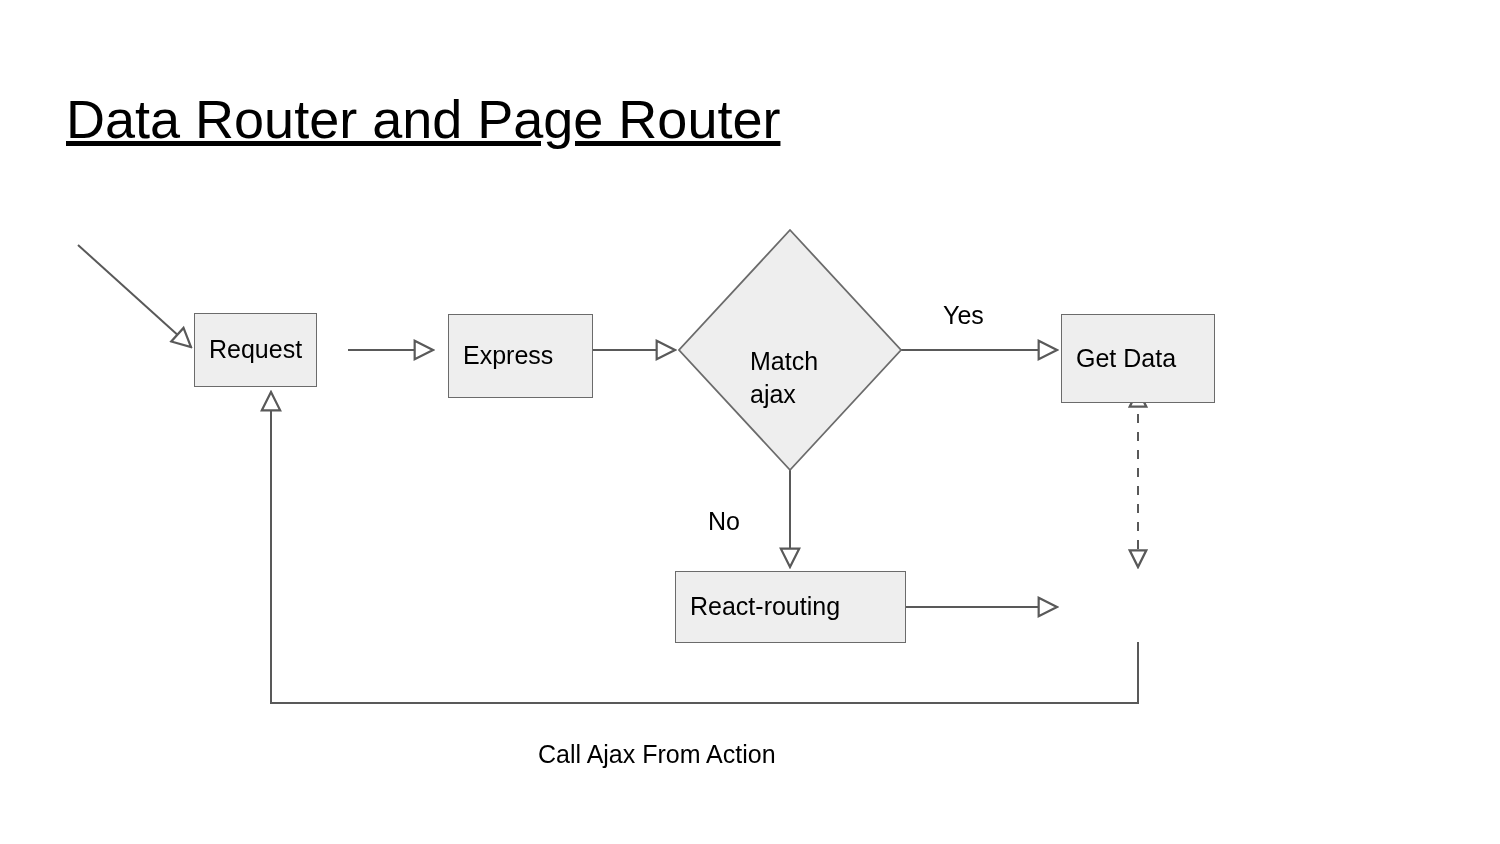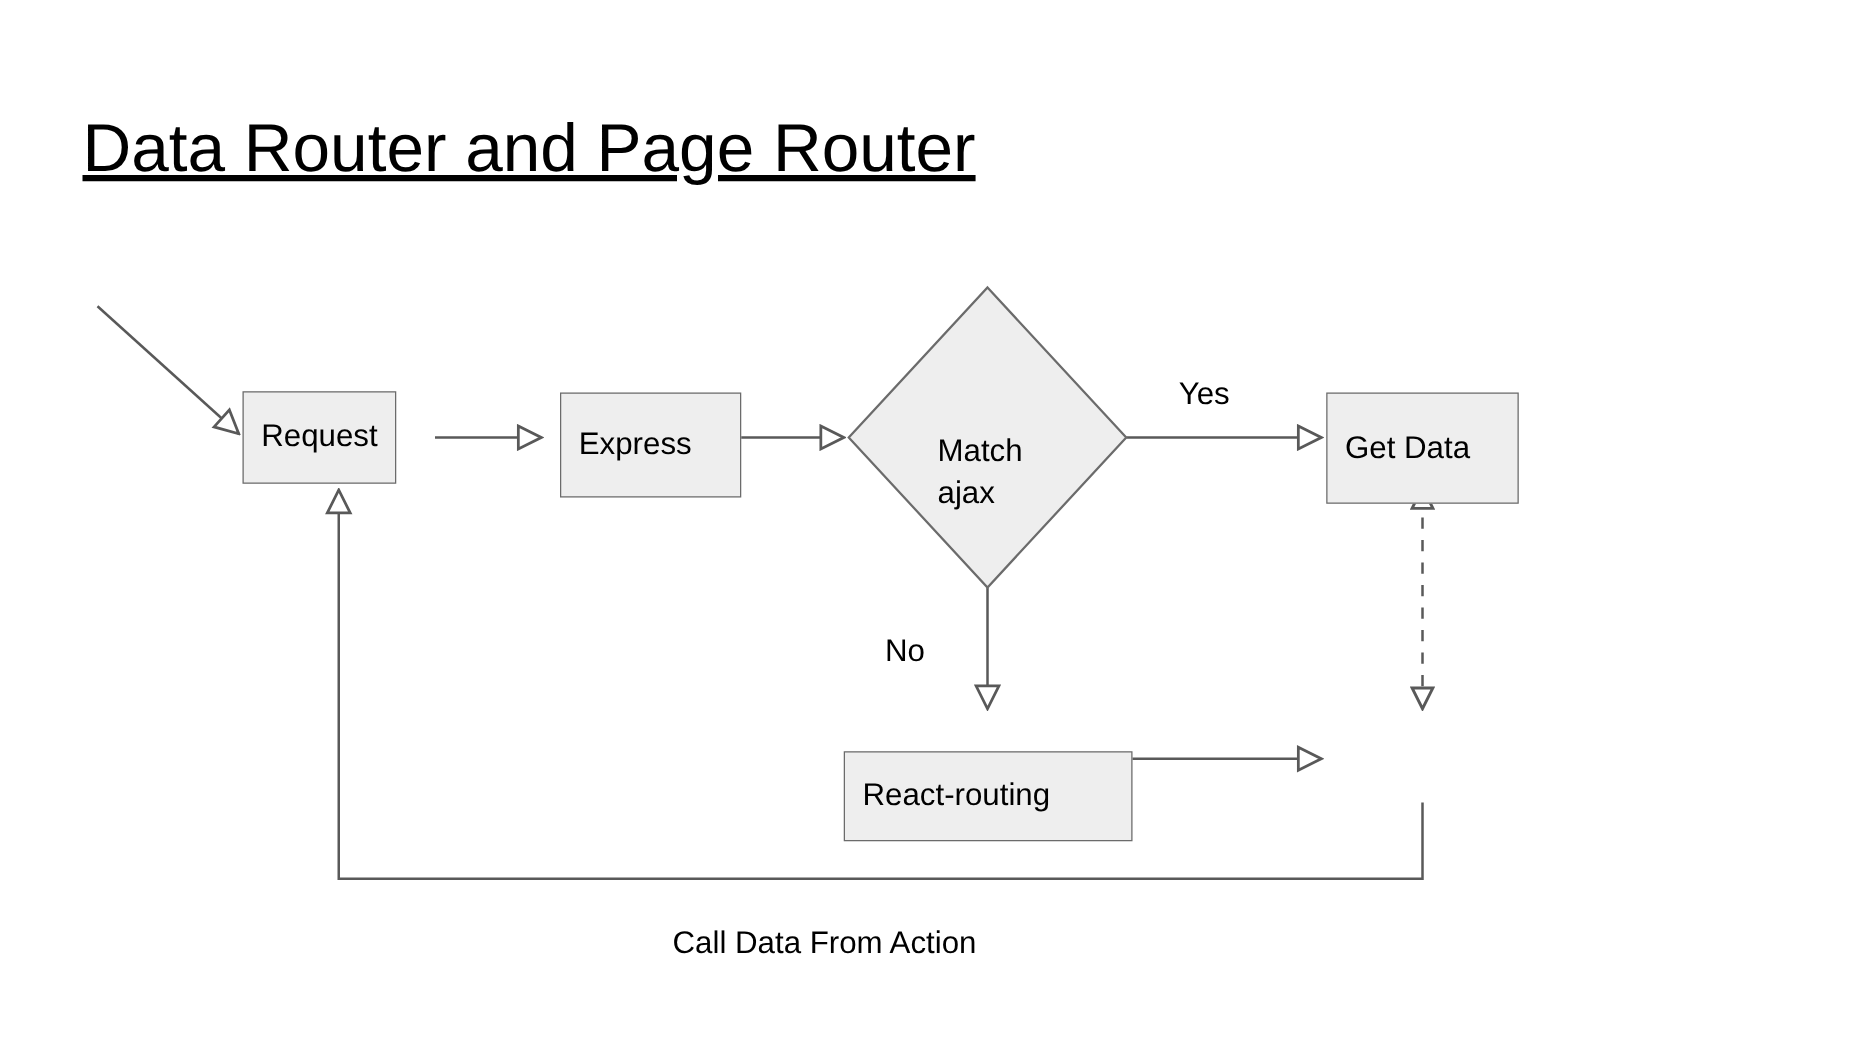--- a/index.html
+++ b/index.html
@@ -121,24 +121,24 @@
     <span>Express</span>
   </div>
 
   <div class="node-diamond-label" style="left:750px; top:312px; width:160px;margin-top:33px;">Match
 ajax</div>
 
   <div class="node-box" style="left:1061px; top:314px; width:154px; height:89px;">
     <span>Get Data</span>
   </div>
 
-  <div class="node-box" style="left:675px; top:601px; width:231px; height:72px;">
+  <div class="node-box" style="left:675px; top:571px; width:231px; height:72px;">
     <span>React-routing</span>
   </div>
 
 
   <div class="edge-label" style="left:943px; top:290px;">Yes</div>
 
   <div class="edge-label" style="left:708px; top:496px;">No</div>
 
-  <div id="caption" style="left:538px; top:740px;">Call Data From Action</div>
+  <div id="caption" style="left:538px; top:740px;">Call Ajax From Action</div>
 
 </div>
 
 </body></html>

